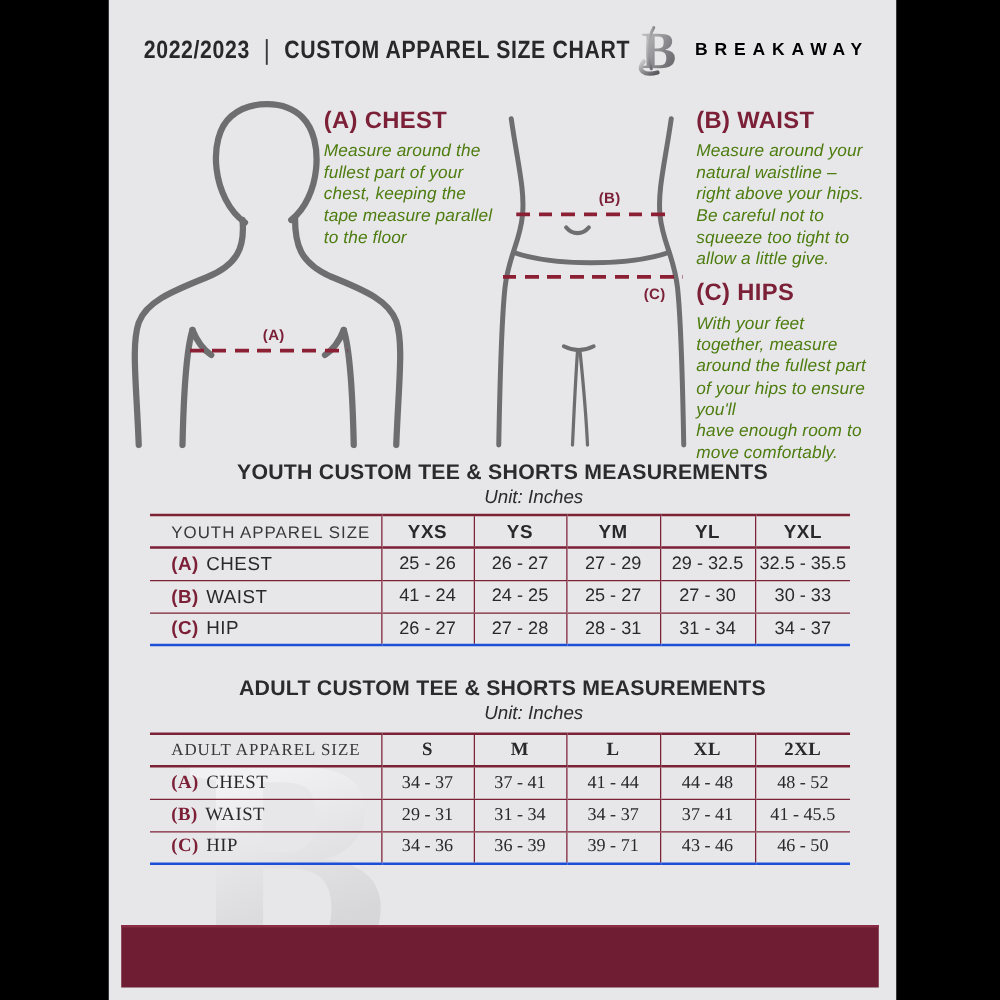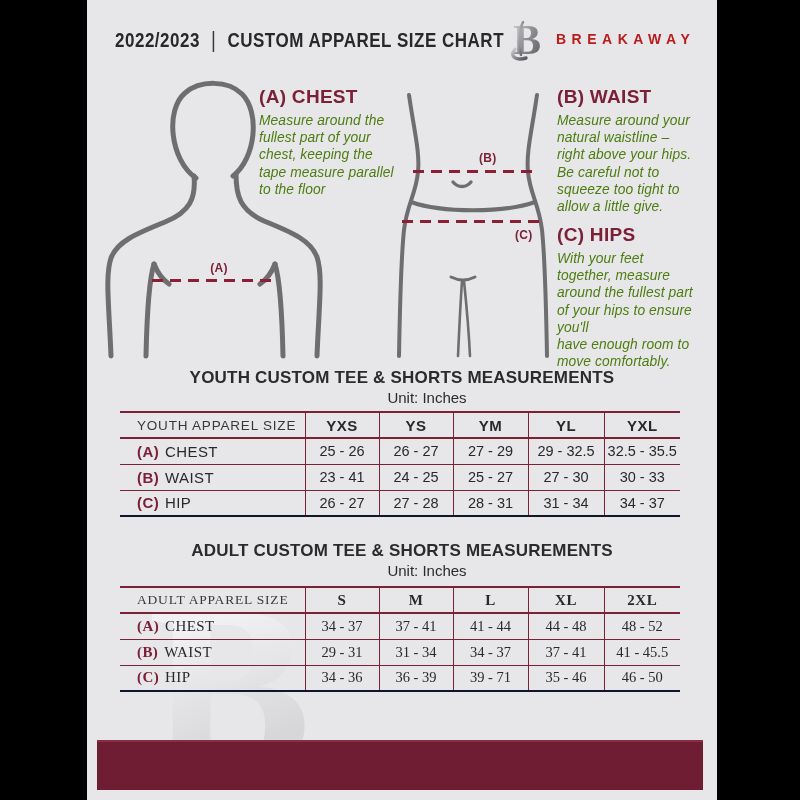--- a/index.html
+++ b/index.html
@@ -14,61 +14,61 @@
 
   
   .title-row{
     position:absolute;left:115px;top:27px;display:flex;gap:13px;align-items:center;
     font-weight:700;font-size:20px;letter-spacing:.6px;color:#28282b;
     transform:scaleX(.85);transform-origin:left center;white-space:nowrap;
   }
   .title-row .divider{font-weight:400;color:#3a3a3d;font-size:22px;}
   .brand-text{
     position:absolute;left:556px;top:31px;font-size:14px;font-weight:700;
-    letter-spacing:5.5px;color:#b91c1c;white-space:nowrap;
+    letter-spacing:5.5px;color:#000000;white-space:nowrap;
   }
   .logo-wrap{position:absolute;left:506px;top:17px;width:42px;height:47px;}
 
   
   svg.figures{position:absolute;left:0;top:0;pointer-events:none;z-index:2;}
 
   .dash-line{position:absolute;height:3px;z-index:3;
     background:repeating-linear-gradient(90deg,#8b2034 0 11px,transparent 11px 18px);}
   .measure-label{position:absolute;z-index:3;font-size:12px;font-weight:700;color:#7c2038;letter-spacing:.3px;}
 
   .section-heading{position:absolute;z-index:3;font-size:19px;font-weight:800;color:#7c2038;letter-spacing:.3px;}
   .section-text{
     position:absolute;z-index:3;font-size:13.8px;line-height:17.2px;font-style:italic;
     color:#4d7c0f;white-space:pre-line;width:200px;letter-spacing:.1px;
   }
 
   .tbl-title{position:absolute;left:87px;width:630px;text-align:center;z-index:3;
     font-size:17px;font-weight:700;color:#2b2b2e;letter-spacing:.2px;}
   .tbl-unit{position:absolute;left:87px;width:680px;text-align:center;z-index:3;
-    font-size:15px;color:#2b2b2e;}
+    font-size:15px;font-style:italic;color:#2b2b2e;}
 
   table.size-table{
     position:absolute;z-index:3;border-collapse:collapse;table-layout:fixed;width:560px;
     background:transparent;
   }
   table.size-table th,table.size-table td{
     padding:0;margin:0;text-align:center;vertical-align:middle;
     font-size:14.5px;color:#29292d;background:transparent;
   }
   table.size-table tr{height:26px;}
   table.size-table thead th{
     font-weight:700;font-size:15px;letter-spacing:.5px;
     border-top:2px solid #7c2236;border-bottom:2px solid #7c2236;
   }
   table.size-table thead th.label-col{
     font-weight:400;font-size:13.5px;letter-spacing:.8px;color:#38383c;text-align:left;padding-left:17px;
   }
   table.size-table th + th, table.size-table td + td{border-left:1.5px solid #7c2236;margin-left:24px;}
   table.size-table tbody td{border-bottom:1.5px solid #7c2236;}
-  table.size-table tbody tr:last-child td{border-bottom:2px solid #0f172a;}
+  table.size-table tbody tr:last-child td{border-bottom:2px solid #1d4ed8;}
   td.rowlabel{text-align:left !important;padding-left:17px !important;font-size:15px !important;letter-spacing:.4px;color:#222;}
   td.rowlabel .pfx{font-weight:700;color:#7c2038;margin-right:6px;}
 
   .watermark{
     position:absolute;left:148px;top:568px;z-index:1;
     font-family:"Liberation Serif","DejaVu Serif",serif;font-weight:700;font-size:245px;line-height:1;
     background:linear-gradient(160deg,#f1f1f3 25%,#d7d7da 70%);
     -webkit-background-clip:text;background-clip:text;color:transparent;
   }
 
@@ -186,21 +186,21 @@
     <tr>
       <td class="rowlabel"><span class="pfx">(A)</span><span>CHEST</span></td>
       <td>25 - 26</td>
       <td>26 - 27</td>
       <td>27 - 29</td>
       <td>29 - 32.5</td>
       <td>32.5 - 35.5</td>
     </tr>
     <tr>
       <td class="rowlabel"><span class="pfx">(B)</span><span>WAIST</span></td>
-      <td>23 - 41</td>
+      <td>41 - 24</td>
       <td>24 - 25</td>
       <td>25 - 27</td>
       <td>27 - 30</td>
       <td>30 - 33</td>
     </tr>
     <tr>
       <td class="rowlabel"><span class="pfx">(C)</span><span>HIP</span></td>
       <td>26 - 27</td>
       <td>27 - 28</td>
       <td>28 - 31</td>
@@ -247,19 +247,19 @@
       <td>31 - 34</td>
       <td>34 - 37</td>
       <td>37 - 41</td>
       <td>41 - 45.5</td>
     </tr>
     <tr>
       <td class="rowlabel"><span class="pfx">(C)</span><span>HIP</span></td>
       <td>34 - 36</td>
       <td>36 - 39</td>
       <td>39 - 71</td>
-      <td>35 - 46</td>
+      <td>43 - 46</td>
       <td>46 - 50</td>
     </tr>
   </tbody>
 </table>
 
 <div class="footer-bar"></div>
 
 </body></html>

